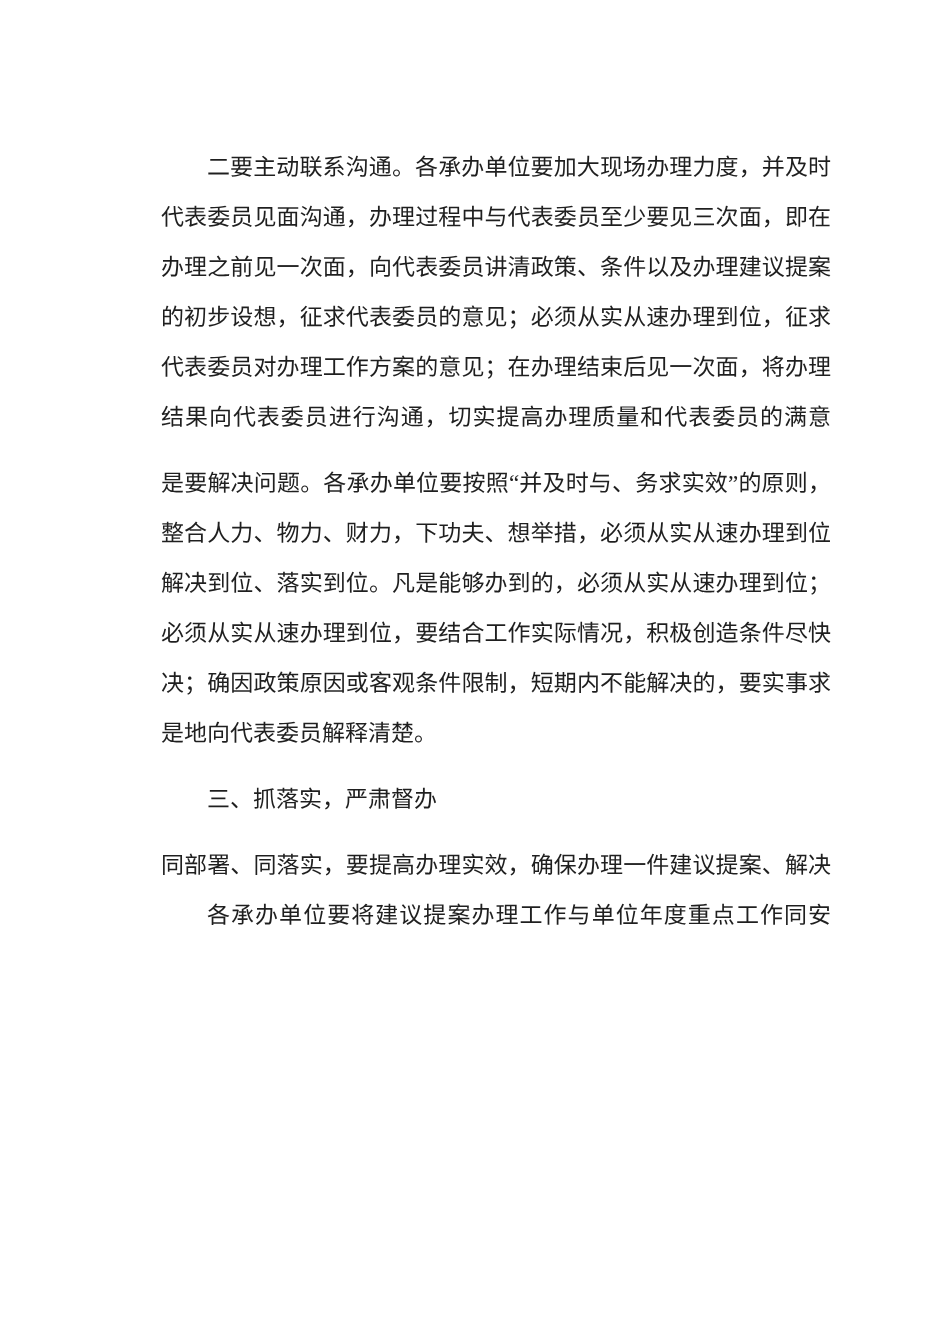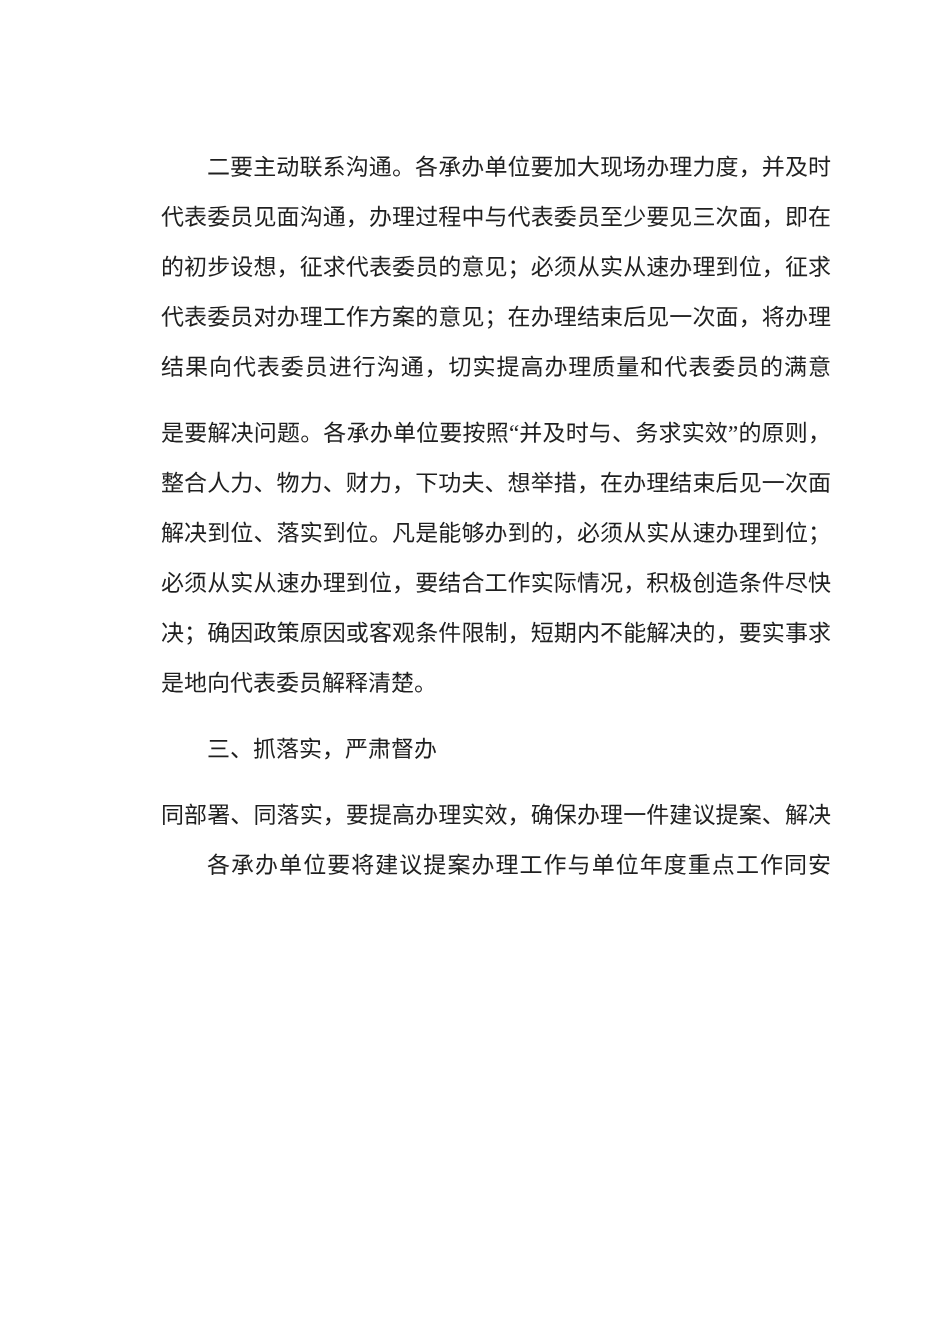--- a/index.html
+++ b/index.html
@@ -52,28 +52,29 @@
 </style>
 </head>
 <body>
 
 <div class="page">
   <div class="doc-body">
 
     <div class="para">
       <div class="line indent">二要主动联系沟通。各承办单位要加大现场办理力度，并及时与</div>
       <div class="line">代表委员见面沟通，办理过程中与代表委员至少要见三次面，即在</div>
+      <div class="line">办理之前见一次面，向代表委员讲清政策、条件以及办理建议提案</div>
       <div class="line">的初步设想，征求代表委员的意见；必须从实从速办理到位，征求</div>
       <div class="line">代表委员对办理工作方案的意见；在办理结束后见一次面，将办理</div>
       <div class="line">结果向代表委员进行沟通，切实提高办理质量和代表委员的满意率。</div>
     </div>
 
     <div class="para">
       <div class="line">是要解决问题。各承办单位要按照“并及时与、务求实效”的原则，</div>
-      <div class="line">整合人力、物力、财力，下功夫、想举措，在办理结束后见一次面</div>
+      <div class="line">整合人力、物力、财力，下功夫、想举措，必须从实从速办理到位</div>
       <div class="line">解决到位、落实到位。凡是能够办到的，必须从实从速办理到位；</div>
       <div class="line">必须从实从速办理到位，要结合工作实际情况，积极创造条件尽快解</div>
       <div class="line">决；确因政策原因或客观条件限制，短期内不能解决的，要实事求</div>
       <div class="line short">是地向代表委员解释清楚。</div>
     </div>
 
 
     <div class="para">
       <div class="line indent short heading">三、抓落实，严肃督办</div>
     </div>

